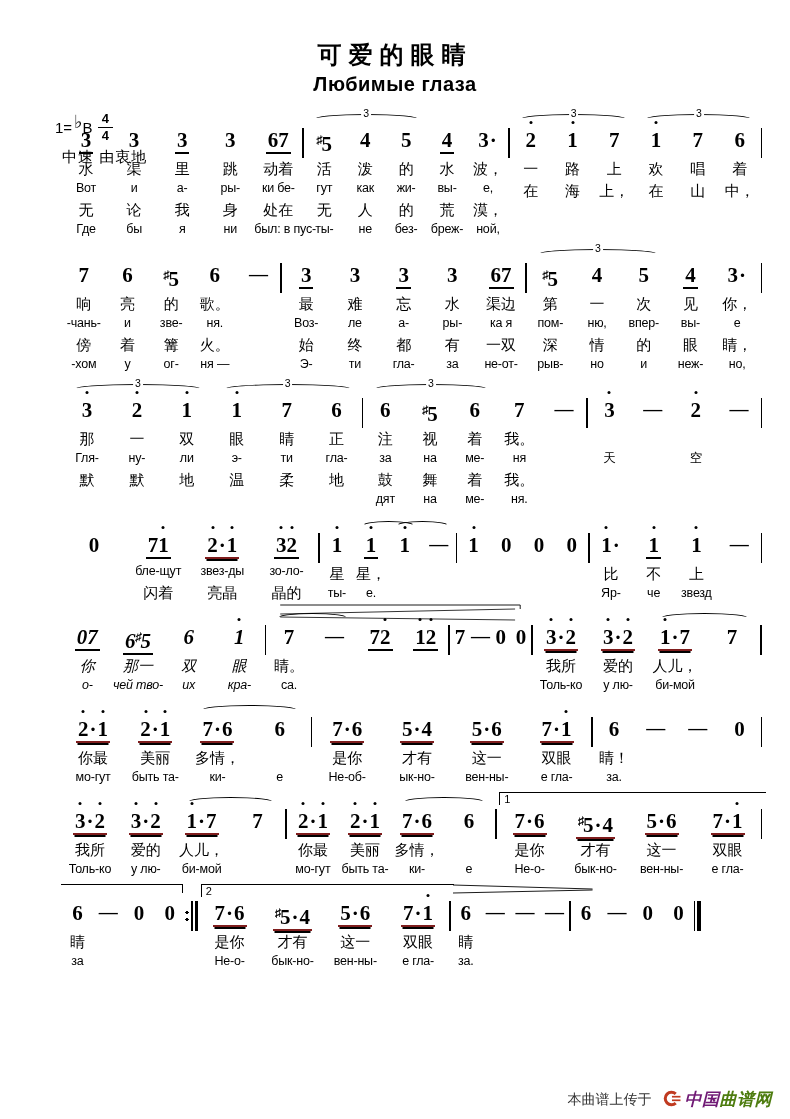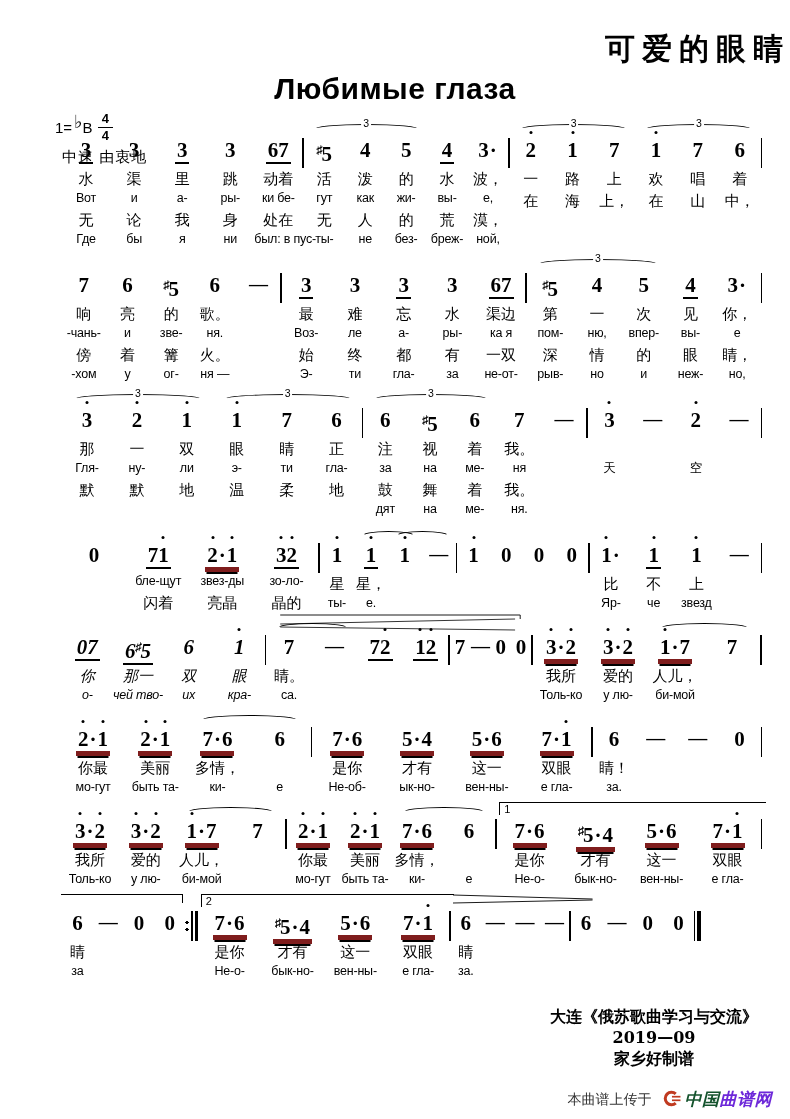--- a/index.html
+++ b/index.html
@@ -1,21 +1,21 @@
 <!DOCTYPE html>
 <html><head>
 <meta charset="utf-8">
 <style>
   html,body{margin:0;padding:0;background:#fff;}
   #page{position:relative;width:790px;height:1119px;background:#fff;overflow:hidden;
         font-family:"Liberation Sans",sans-serif;color:#000;}
   
-  .title{margin-top:29px;text-align:right;font-family:"DejaVu Serif",serif;
-         font-weight:bold;font-size:30px;letter-spacing:7px;}
-  .title-ru{text-align:center;font-weight:bold;font-size:30px;margin-top:2px;letter-spacing:0.5px;}
+  .title{margin-top:39px;text-align:center;font-family:"DejaVu Serif",serif;
+         font-weight:bold;font-size:24px;letter-spacing:7px;}
+  .title-ru{text-align:center;font-weight:bold;font-size:20px;margin-top:2px;letter-spacing:0.5px;}
   .subtitle{text-align:center;font-size:15px;margin-top:5px;}
   .credits{position:absolute;right:40px;top:86px;font-size:13.5px;line-height:17.5px;
            white-space:pre;text-align:left;}
   .keysig{position:absolute;left:55px;top:112px;font-size:15px;display:flex;align-items:center;}
   .keysig .flat{font-size:18px;position:relative;top:-5px;margin-left:2px;}
   .keysig .letter{font-size:15px;}
   .frac{display:inline-flex;flex-direction:column;align-items:center;font-size:13px;
         line-height:1.05;margin-left:5px;font-weight:bold;}
   .frac .num{border-bottom:1px solid #000;padding:0 4px 1px;}
   .frac .den{padding-top:1px;}
@@ -34,21 +34,21 @@
   .volta{position:absolute;left:1%;right:-2%;top:1px;height:12px;
          border-top:1.2px solid #000;border-left:1.2px solid #000;}
   .volta i{font-style:normal;font-size:11px;position:absolute;left:4px;top:0;}
   .volta.cont{border-left:none;border-right:1.2px solid #000;height:8px;left:-1%;right:2%;}
   .deco{position:absolute;left:2%;top:-3px;width:140%;height:20px;overflow:visible;pointer-events:none;}
   .notes{display:flex;height:30px;align-items:flex-start;}
   .tk{flex:1 1 0;text-align:center;min-width:0;}
   .tkin{display:inline-block;font-family:"Liberation Serif",serif;font-weight:bold;
         font-size:21px;line-height:24px;padding:0 2px;position:relative;white-space:nowrap;}
   .tkin.u1{border-bottom:2px solid #000;}
-  .tkin.u2{border-bottom:5px solid #7f1d1d;box-shadow:0 3.5px 0 -1.5px #000;}
+  .tkin.u2{border-bottom:2px solid #7f1d1d;box-shadow:0 3.5px 0 -1.5px #000;}
   .d{position:relative;display:inline-block;}
   .od{position:absolute;top:-7px;left:50%;transform:translateX(-50%);width:3px;height:3px;
       border-radius:50%;background:#000;}
   .sh{font-size:12px;vertical-align:7px;letter-spacing:0;margin-right:-1px;font-weight:bold;}
   .mdot{font-weight:bold;margin:0 1px;}
   .dash{font-weight:bold;font-family:"Liberation Serif",serif;font-size:19px;}
   .lyr{display:flex;white-space:nowrap;}
   .lyr .lc{flex:1 1 0;text-align:center;min-width:0;overflow:visible;}
   .lyr.zh{font-size:15px;height:22px;line-height:21px;}
   .lyr.ru{font-size:12.5px;height:19px;line-height:17px;letter-spacing:-0.2px;}
@@ -57,22 +57,22 @@
   .bar .dots{width:4px;height:16px;margin-right:2px;
        background:radial-gradient(circle 1.7px at 50% 28%,#000 97%,transparent),
                   radial-gradient(circle 1.7px at 50% 72%,#000 97%,transparent);}
   .bar .b1{width:1.5px;height:30px;background:#000;}
   .bar .b2{width:3.5px;height:30px;background:#000;margin-left:2px;}
   
   .footer{position:absolute;top:1006px;right:32px;text-align:center;
           font-family:"DejaVu Serif",serif;font-weight:bold;font-size:16px;line-height:21px;}
   .bottombar{position:absolute;right:18px;bottom:8px;display:flex;align-items:center;font-size:14px;color:#333;}
   .brand{font-style:italic;font-weight:bold;font-size:17px;letter-spacing:0.5px;}
-  .brand .dark{color:#14532d;}
-  .brand .red{color:#6d28d9;margin-top:40px;}
+  .brand .dark{color:#701a75;}
+  .brand .red{color:#4d7c0f;margin-top:40px;}
   .logo{margin:0 4px 0 10px;display:inline-block;}
 </style>
 </head>
 <body>
 
 <div id="page">
 
   <div class="title">可爱的眼睛</div>
   <div class="title-ru">Любимые глаза</div>
 
@@ -893,25 +893,20 @@
         </div>
         <div class="measure" style="flex: 62 1 0px;">
           <div class="arcs"></div>
           <div class="notes"></div>
           <div class="lyr zh"></div>
           <div class="lyr ru"></div>
         </div>
       </div>
     </div>
 
-  <div class="footer">
-    <div>大连《俄苏歌曲学习与交流》</div>
-    <div>2019—09</div>
-    <div>家乡好制谱</div>
-  </div>
 
   <div class="bottombar">
     <span>本曲谱上传于</span>
     <span class="logo">
       <svg width="19" height="17" viewBox="0 0 20 18">
         <path d="M14.5 4.2 A6.6 6.6 0 1 0 14.5 13.8" fill="none" stroke="#c03a20" stroke-width="3.2"></path>
         <rect x="10.5" y="6.2" width="9" height="1.8" fill="#c03a20"></rect>
         <rect x="10.5" y="10" width="9" height="1.8" fill="#c03a20"></rect>
       </svg>
     </span>

